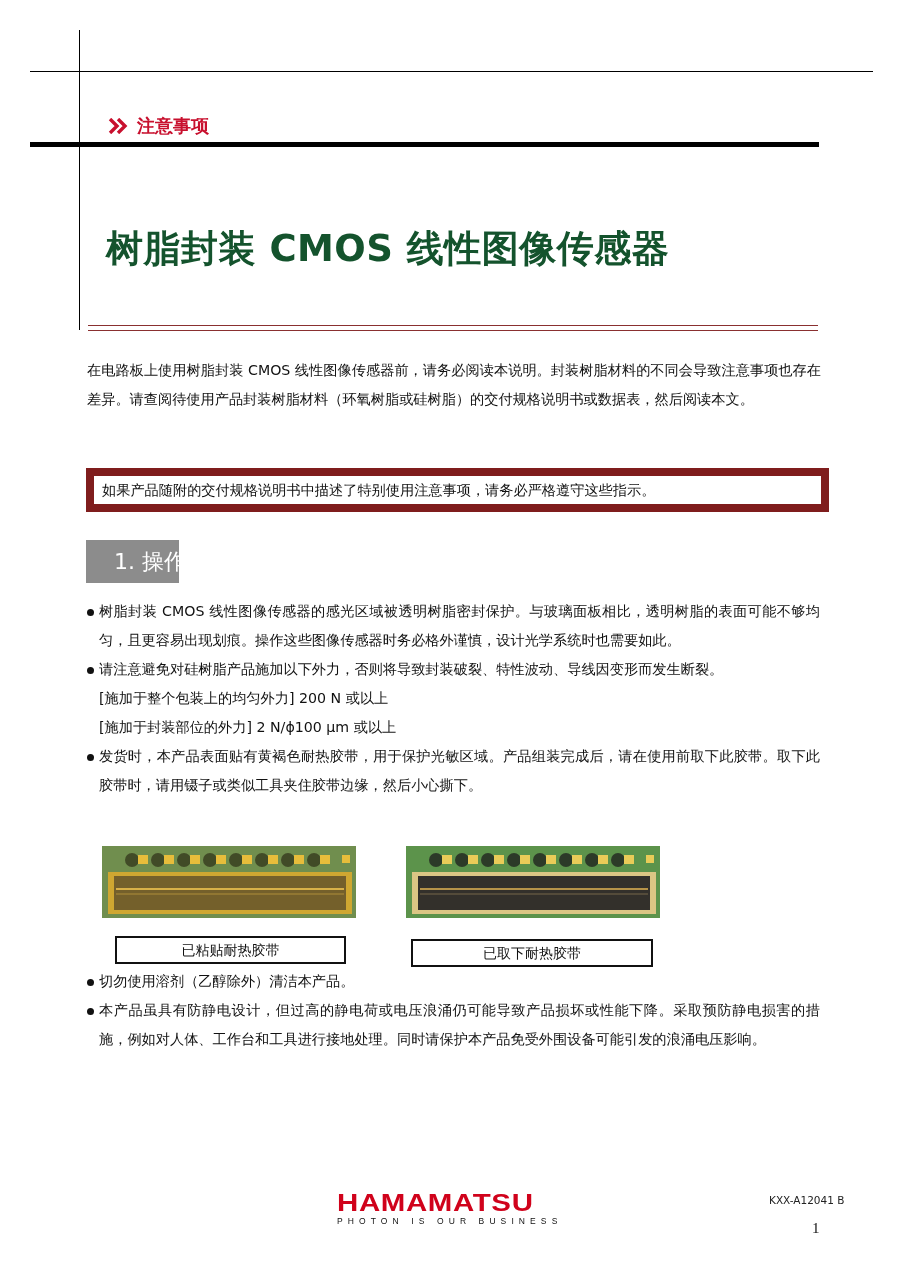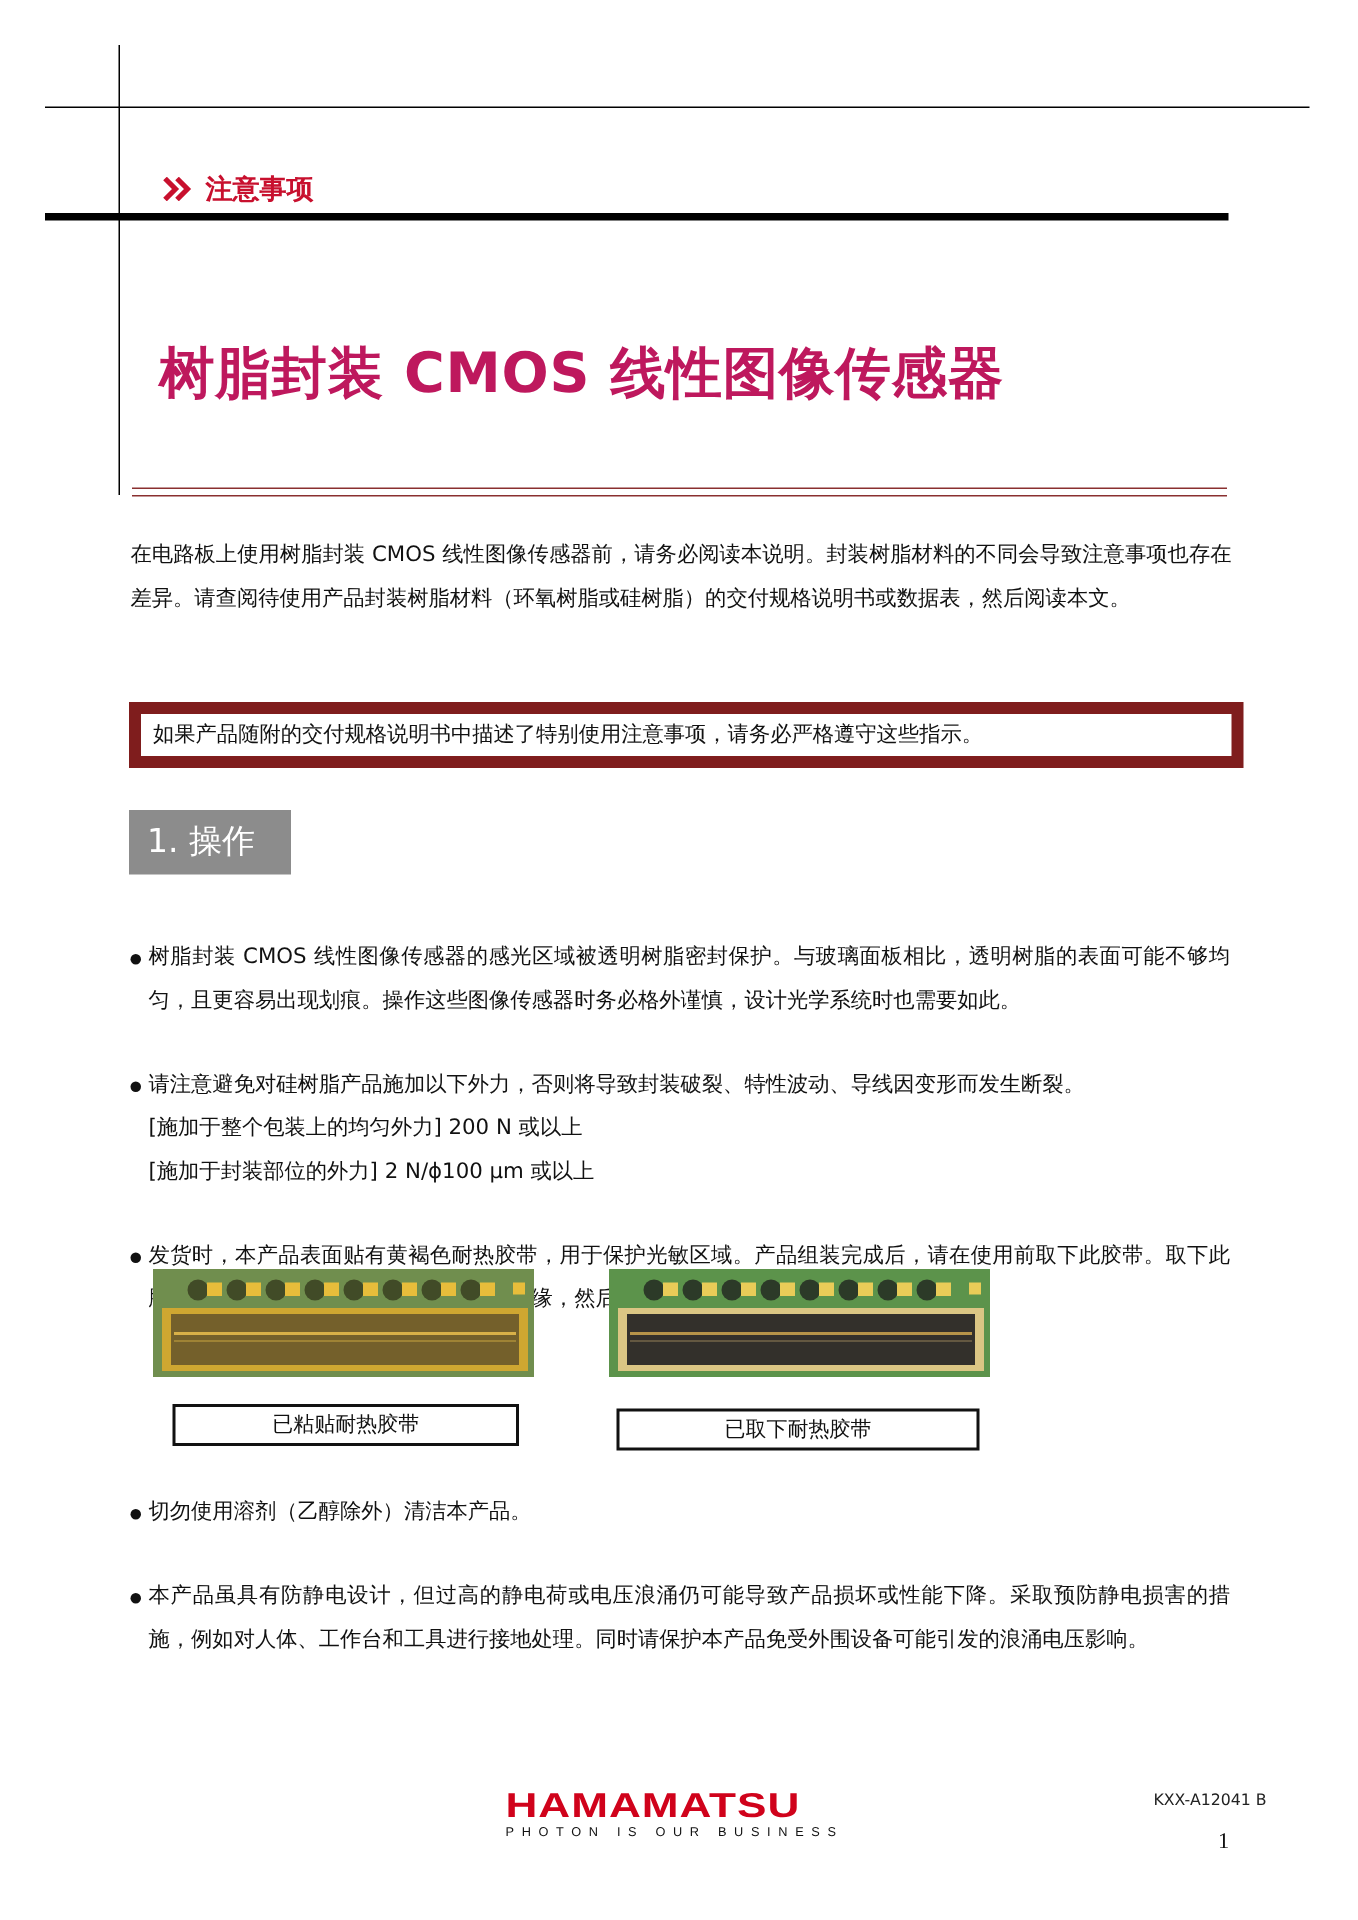--- a/index.html
+++ b/index.html
@@ -4,31 +4,31 @@
 <style>
   html, body { margin: 0; padding: 0; background: #ffffff; }
   body { width: 905px; height: 1280px; position: relative; overflow: hidden;
          font-family: "DejaVu Sans", "Liberation Sans", sans-serif; color: #111; }
   .abs { position: absolute; }
   .vline { left: 79px; top: 30px; width: 1px; height: 300px; background: #000; }
   .hline-top { left: 30px; top: 71px; width: 843px; height: 1px; background: #000; }
   .section-tag { left: 108px; top: 113px; height: 26px; display: flex; align-items: center; gap: 9px; color: #c8102e; font-weight: bold; font-size: 18px; }
   .chev { display: inline-flex; }
   .thick-rule { left: 30px; top: 142px; width: 789px; height: 5px; background: #000; }
-  .title { left: 106px; top: 224px; font-size: 37px; font-weight: bold; color: #be185d; letter-spacing: 0.5px; white-space: nowrap; }
+  .title { left: 106px; top: 224px; font-size: 37px; font-weight: bold; color: #14532d; letter-spacing: 0.5px; white-space: nowrap; }
   .dbl1 { left: 88px; top: 325px; width: 730px; height: 1px; background: #8a3030; }
   .dbl2 { left: 88px; top: 330px; width: 730px; height: 1px; background: #8a3030; }
   .intro { left: 87px; top: 356px; width: 734px; font-size: 14.2px; line-height: 28.5px; text-align: justify; }
   .notice { left: 86px; top: 468px; width: 719px; height: 28px; border: 8px solid #7f1d1d; padding-left: 8px;
             font-size: 14.2px; line-height: 28px; white-space: nowrap; }
-  .h1box { left: 86px; top: 540px; width: 108px; height: 43px; background: #8c8c8c; color: #fff; font-size: 22px;
-           line-height: 43px; padding-left: 12px; box-sizing: border-box; white-space: nowrap; }
+  .h1box { left: 86px; top: 540px; width: 93px; height: 43px; background: #8c8c8c; color: #fff; font-size: 22px;
+           line-height: 43px; padding-left: 28px; box-sizing: border-box; white-space: nowrap; }
   ul.bullets { list-style: none; margin: 0; padding: 0; }
   .blist { left: 86px; width: 734px; font-size: 14.2px; line-height: 29px; }
-  .blist li { position: relative; padding-left: 13px; text-align: justify; margin-top: 27px; }
+  .blist li { position: relative; padding-left: 13px; text-align: justify; }
   .blist li .dot { position: absolute; left: 1px; top: 12px; width: 7px; height: 7px; border-radius: 50%; background: #111; }
   .blist li .sub { display: block; }
   .figure { top: 846px; width: 254px; height: 72px; }
   .fig-caption { height: 24px; border: 2px solid #111; font-size: 14px; line-height: 24px; text-align: center; box-sizing: content-box; margin-top: 10px; }
   .logo { left: 337px; top: 1190px; font-family: "Liberation Sans", sans-serif; font-weight: 900; font-size: 23px; color: #d0021b;
           letter-spacing: 0.5px; transform: scaleX(1.28); transform-origin: left; }
   .tagline { left: 337px; top: 1216px; font-family: "Liberation Sans", sans-serif; font-size: 8.5px; letter-spacing: 5.1px; color: #111; white-space: nowrap; }
   .docid { left: 741px; top: 1194px; font-size: 10.5px; font-family: "DejaVu Sans", sans-serif; color: #222; white-space: nowrap; margin-left: 28px; }
   .pageno { left: 812px; top: 1220px; font-family: "Liberation Serif", serif; font-size: 15px; color: #111; }
 </style>

